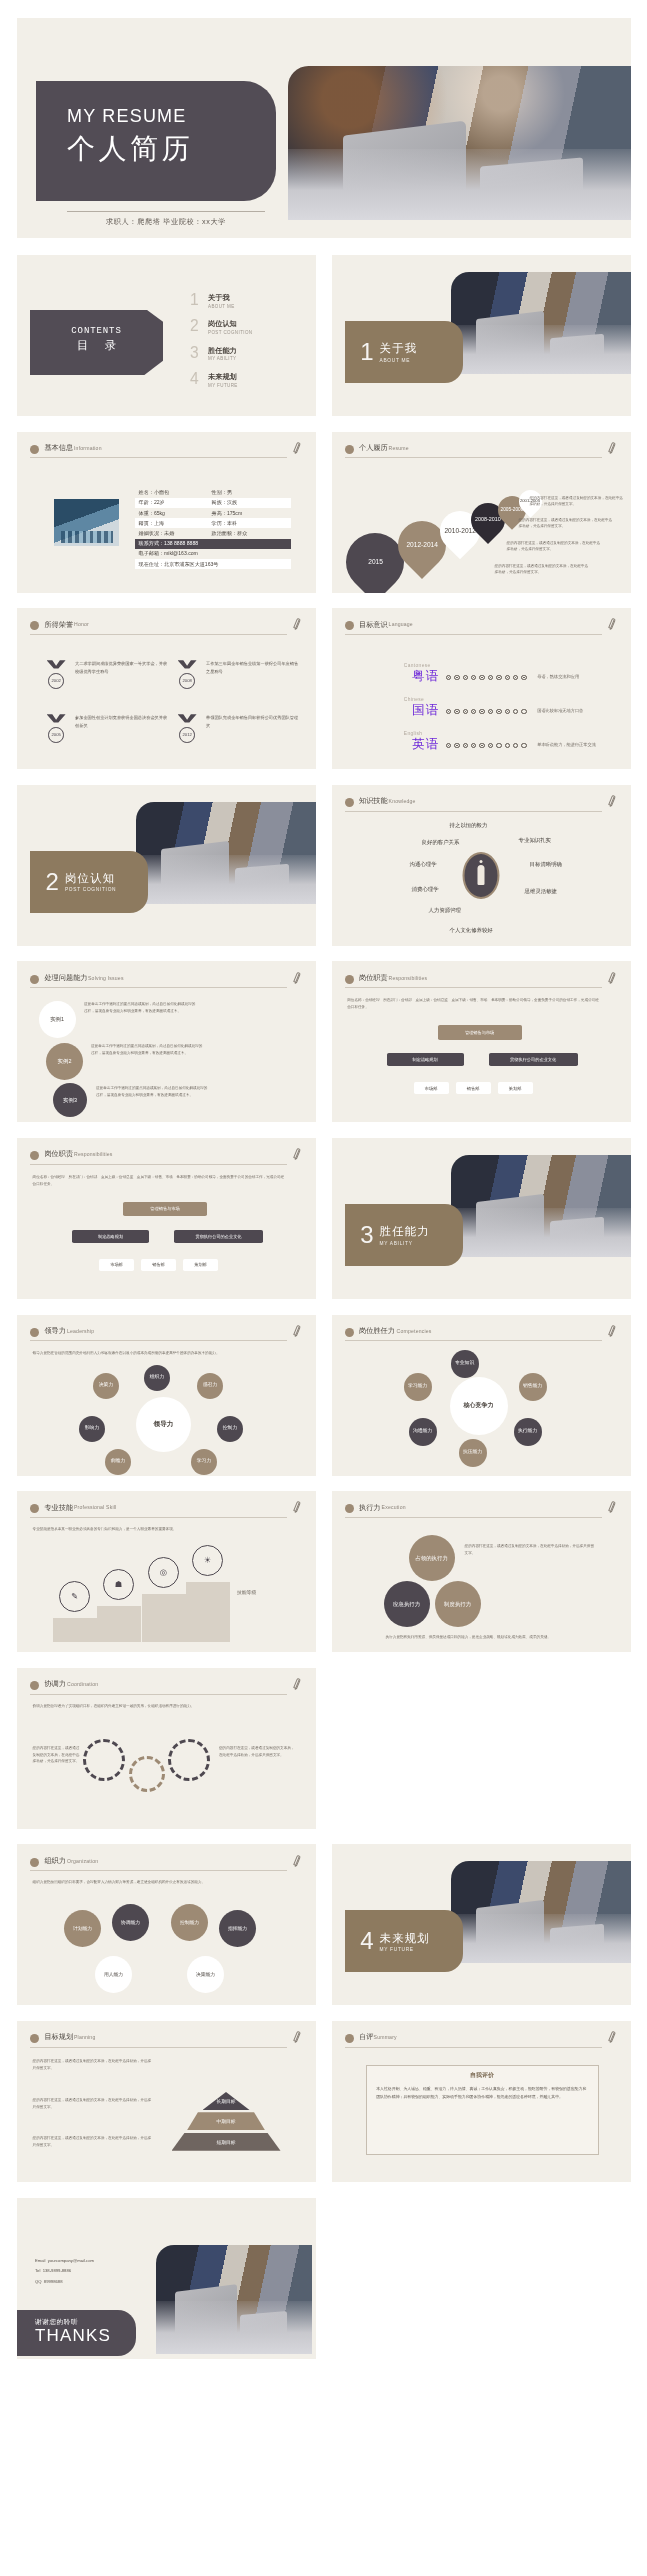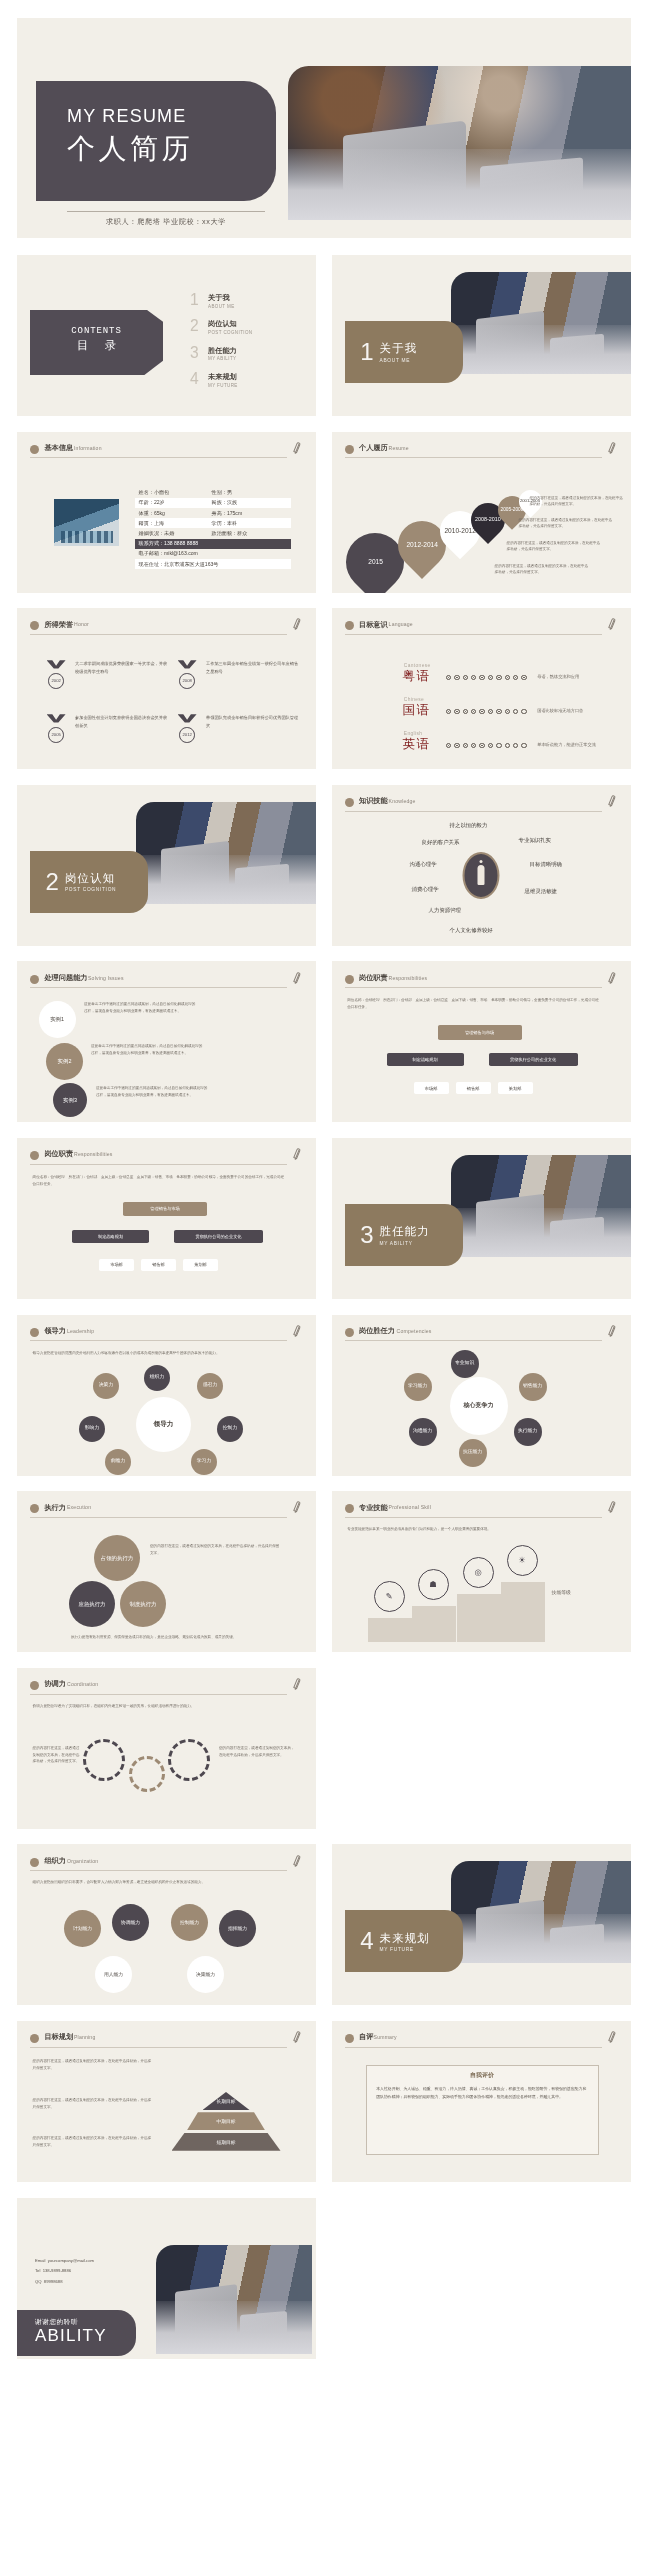--- a/index.html
+++ b/index.html
@@ -52,21 +52,21 @@
   .grid { position:absolute; left:0; top:255px; width:648px; }
   .row { display:flex; gap:15.6px; padding:0 17px; margin-bottom:15.6px; }
   .slide {
     width:299px; height:161px; background:#f2efe8; position:relative;
     overflow:hidden; flex:0 0 auto;
   }
 
   
   .shead { position:absolute; left:13px; top:10.8px; right:13px; height:15.6px; }
   .shead .dot { position:absolute; left:0; top:2.4px; width:9px; height:9px; border-radius:50%; background:#9d8a74; }
-  .shead .cn { position:absolute; left:14.4px; top:0.6px; font-size:7.2px; color:#4a443e; font-weight:700; }
+  .shead .cn { position:absolute; left:14.4px; top:0.6px; font-size:7.2px; color:#4a443e; font-weight:400; }
   .shead .en { position:absolute; top:2.4px; font-size:5.1px; color:#8b837a; letter-spacing:0.2px; }
   .shead .line { position:absolute; left:0; right:15.6px; top:15px; height:0.6px; background:#cfc8bd; }
   .shead .pen { position:absolute; right:0; top:-0.6px; width:10.8px; height:14.4px; }
   .shead .pen i {
     display:block; width:4.2px; height:11.4px; border:0.6px solid #8b837a; border-radius:2.4px 2.4px 0.6px 0.6px;
     transform:rotate(22deg); margin-left:3px;
   }
   .shead .pen i:after{ content:""; display:block; width:0.6px; height:11.4px; background:#8b837a; margin:0 auto; }
 
   
@@ -132,21 +132,21 @@
       clip-path:polygon(0 0,30% 0,50% 38%,70% 0,100% 0,62% 58%,38% 58%); }
   .honor .medal .cir { position:absolute; left:5.4px; top:13px; width:15.6px; height:15.6px;
       border:0.9px solid #4e4850; border-radius:50%; display:flex; align-items:center;
       justify-content:center; font-size:4.2px; color:#4e4850; }
   .honor .cell p { margin-left:32px; font-size:4.2px; color:#5a534c; line-height:1.8; }
 
   
   .lang { position:absolute; left:71px; top:55px; width:204px; }
   .lang .row2 { margin-bottom:12px; position:relative; }
   .lang .en { font-size:4.8px; color:#b0a79c; letter-spacing:0.4px; margin-left:1.2px; }
-  .lang .cn { font-size:12.6px; color:#7f1d1d; letter-spacing:1.2px; display:inline-block; width:37px; vertical-align:middle; }
+  .lang .cn { font-size:12.6px; color:#6d28d9; letter-spacing:1.2px; display:inline-block; width:37px; vertical-align:middle;text-align:right; }
   .lang .dots { display:inline-block; vertical-align:middle; margin-left:3.6px; }
   .lang .d { display:inline-block; width:5.4px; height:5.4px; border-radius:50%; border:0.8px solid #5a534c; margin-right:3px; position:relative; }
   .lang .d.on:after{ content:""; position:absolute; inset:1px; border-radius:50%; background:#5a534c; }
   .lang .note { display:inline-block; font-size:4.2px; color:#6d665e; margin-left:4.8px; vertical-align:middle; }
 
   
   .know .core { position:absolute; left:50%; top:67px; transform:translateX(-50%);
       width:37px; height:47px; border-radius:50%; background:#4e4850; border:2.4px double #9d8a74;
       display:flex; align-items:center; justify-content:center; }
   .know .core .person { width:7.2px; height:20.4px; background:#efe9df; border-radius:3.6px 3.6px 1.2px 1.2px; position:relative; }
@@ -573,55 +573,55 @@
         <div class="bub" style="left:77px;top:103px;width:28px;height:28px;background:#4e4850;color:#fff">沟通能力</div>
         <div class="bub" style="left:182px;top:103px;width:28px;height:28px;background:#4e4850;color:#fff">执行能力</div>
         <div class="bub" style="left:127px;top:124px;width:28px;height:28px;background:#9d8a74;color:#fff">抗压能力</div>
       </div>
     </div>
 
     <div class="row">
       <div class="slide">
         <div class="shead">
           <div class="dot"></div>
-          <div class="cn">执行力</div>
-          <div class="en" style="left:37px">Execution</div>
-          <div class="line"></div>
-          <div class="pen">
-              <i></i>
-            </div>
-        </div>
-        <div class="bub" style="left:77px;top:44px;width:46px;height:46px;background:#9d8a74;color:#fff;font-size:5.4px">占领的执行力</div>
-        <div class="ptxt" style="left:133px;top:52px;width:132px">您的内容打在这里，或者通过复制您的文本后，在此框中选择粘贴，并选择只保留文字。</div>
-        <div class="bub" style="left:52px;top:90px;width:46px;height:46px;background:#4e4850;color:#fff;font-size:5.4px">应急执行力</div>
-        <div class="bub" style="left:103px;top:90px;width:46px;height:46px;background:#9d8a74;color:#fff;font-size:5.4px">制度执行力</div>
-        <div class="ptxt" style="left:54px;top:143px;width:180px">执行力是指有效利用资源、保质保量达成目标的能力，是把企业战略、规划转化成为效益、成果的关键。</div>
-      </div>
-
-      <div class="slide">
-        <div class="shead">
-          <div class="dot"></div>
           <div class="cn">专业技能</div>
           <div class="en" style="left:44px">Professional Skill</div>
           <div class="line"></div>
           <div class="pen">
               <i></i>
             </div>
         </div>
         <div class="ptxt" style="left:15.6px;top:35px;width:264px">专业技能是指从事某一职业所必须具备的专门知识和能力，是一个人职业素养的重要体现。</div>
         <div class="stair" style="left:36px;top:127px;width:44px;height:24px"></div>
         <div class="stair" style="left:80px;top:115px;width:44px;height:36px"></div>
         <div class="stair" style="left:125px;top:103px;width:44px;height:48px"></div>
         <div class="stair" style="left:169px;top:91px;width:44px;height:60px"></div>
         <div class="bub" style="left:42px;top:90px;width:31px;height:31px;border:1.2px solid #4e4850;background:#f2efe8;color:#4e4850;font-size:8.4px">✎</div>
         <div class="bub" style="left:86px;top:78px;width:31px;height:31px;border:1.2px solid #4e4850;background:#f2efe8;color:#4e4850;font-size:8.4px">☗</div>
         <div class="bub" style="left:131px;top:66px;width:31px;height:31px;border:1.2px solid #4e4850;background:#f2efe8;color:#4e4850;font-size:8.4px">◎</div>
         <div class="bub" style="left:175px;top:54px;width:31px;height:31px;border:1.2px solid #4e4850;background:#f2efe8;color:#4e4850;font-size:8.4px">☀</div>
         <div class="ptxt" style="left:220px;top:97px;width:66px;font-size:4.8px">技能等级</div>
       </div>
+
+      <div class="slide">
+        <div class="shead">
+          <div class="dot"></div>
+          <div class="cn">执行力</div>
+          <div class="en" style="left:37px">Execution</div>
+          <div class="line"></div>
+          <div class="pen">
+              <i></i>
+            </div>
+        </div>
+        <div class="bub" style="left:77px;top:44px;width:46px;height:46px;background:#9d8a74;color:#fff;font-size:5.4px">占领的执行力</div>
+        <div class="ptxt" style="left:133px;top:52px;width:132px">您的内容打在这里，或者通过复制您的文本后，在此框中选择粘贴，并选择只保留文字。</div>
+        <div class="bub" style="left:52px;top:90px;width:46px;height:46px;background:#4e4850;color:#fff;font-size:5.4px">应急执行力</div>
+        <div class="bub" style="left:103px;top:90px;width:46px;height:46px;background:#9d8a74;color:#fff;font-size:5.4px">制度执行力</div>
+        <div class="ptxt" style="left:54px;top:143px;width:180px">执行力是指有效利用资源、保质保量达成目标的能力，是把企业战略、规划转化成为效益、成果的关键。</div>
+      </div>
     </div>
 
     <div class="row">
 
       <div class="slide">
         <div class="shead">
           <div class="dot"></div>
           <div class="cn">协调力</div>
           <div class="en" style="left:37px">Coordination</div>
           <div class="line"></div>
@@ -717,21 +717,21 @@
           <div class="lap"></div>
           <div class="tab"></div>
         </div>
         <div class="contact">
           <div><span>Email</span>&nbsp;&nbsp;<span>yourcompany@mail.com</span></div>
           <div><span>Tel</span>&nbsp;&nbsp;<span>138-9899-8886</span></div>
           <div><span>QQ</span>&nbsp;&nbsp;<span>89998688</span></div>
         </div>
         <div class="tag">
           <div class="cn">谢谢您的聆听</div>
-          <div class="en">ABILITY</div>
+          <div class="en">THANKS</div>
         </div>
       </div>
       <div class="slide blank"></div>
     </div>
 
   </div>
 </div>
 
 
 </body></html>

